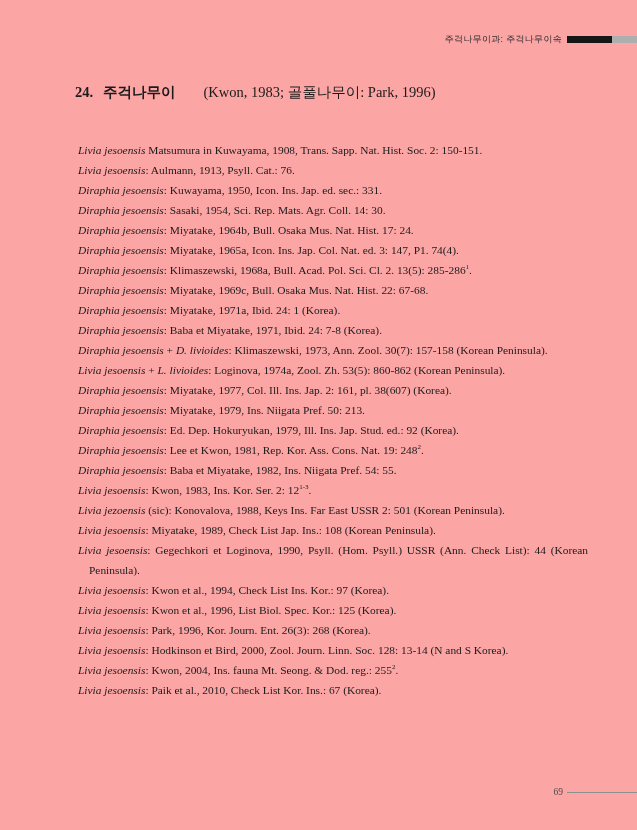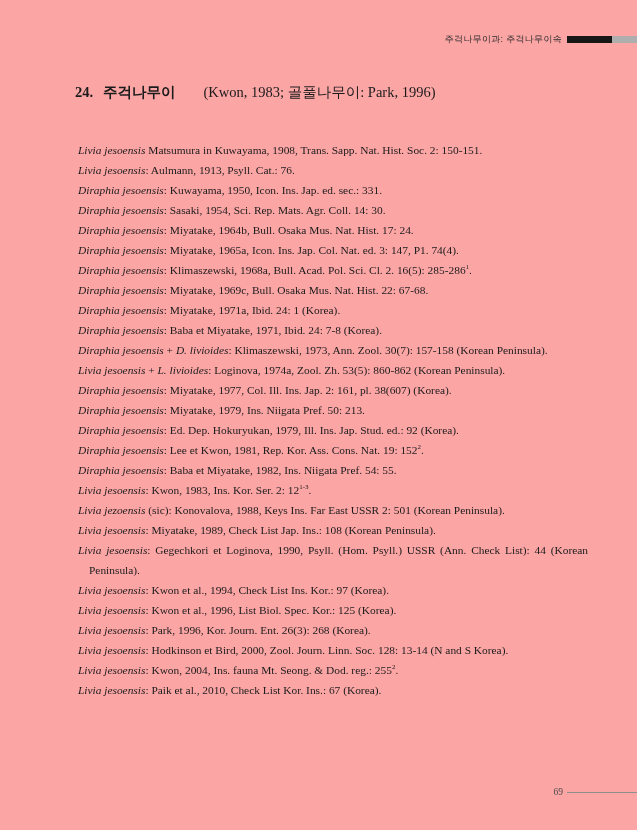--- a/index.html
+++ b/index.html
@@ -134,30 +134,30 @@
     </div>
   </div>
 
   <div class="citations" id="citations">
       <p class="citation"><span class="it">Livia jesoensis</span><span> Matsumura in Kuwayama, 1908, Trans. Sapp. Nat. Hist. Soc. 2: 150-151.</span></p>
       <p class="citation"><span class="it">Livia jesoensis</span><span>: Aulmann, 1913, Psyll. Cat.: 76.</span></p>
       <p class="citation"><span class="it">Diraphia jesoensis</span><span>: Kuwayama, 1950, Icon. Ins. Jap. ed. sec.: 331.</span></p>
       <p class="citation"><span class="it">Diraphia jesoensis</span><span>: Sasaki, 1954, Sci. Rep. Mats. Agr. Coll. 14: 30.</span></p>
       <p class="citation"><span class="it">Diraphia jesoensis</span><span>: Miyatake, 1964b, Bull. Osaka Mus. Nat. Hist. 17: 24.</span></p>
       <p class="citation"><span class="it">Diraphia jesoensis</span><span>: Miyatake, 1965a, Icon. Ins. Jap. Col. Nat. ed. 3: 147, P1. 74(4).</span></p>
-      <p class="citation"><span class="it">Diraphia jesoensis</span><span>: Klimaszewski, 1968a, Bull. Acad. Pol. Sci. Cl. 2. 16(5): 285-286</span><sup>1</sup><span>.</span></p>
+      <p class="citation"><span class="it">Diraphia jesoensis</span><span>: Klimaszewski, 1968a, Bull. Acad. Pol. Sci. Cl. 2. 13(5): 285-286</span><sup>1</sup><span>.</span></p>
       <p class="citation"><span class="it">Diraphia jesoensis</span><span>: Miyatake, 1969c, Bull. Osaka Mus. Nat. Hist. 22: 67-68.</span></p>
       <p class="citation"><span class="it">Diraphia jesoensis</span><span>: Miyatake, 1971a, Ibid. 24: 1 (Korea).</span></p>
       <p class="citation"><span class="it">Diraphia jesoensis</span><span>: Baba et Miyatake, 1971, Ibid. 24: 7-8 (Korea).</span></p>
       <p class="citation"><span class="it">Diraphia jesoensis</span><span> + </span><span class="it">D. livioides</span><span>: Klimaszewski, 1973, Ann. Zool. 30(7): 157-158 (Korean Peninsula).</span></p>
       <p class="citation"><span class="it">Livia jesoensis</span><span> + </span><span class="it">L. livioides</span><span>: Loginova, 1974a, Zool. Zh. 53(5): 860-862 (Korean Peninsula).</span></p>
       <p class="citation"><span class="it">Diraphia jesoensis</span><span>: Miyatake, 1977, Col. Ill. Ins. Jap. 2: 161, pl. 38(607) (Korea).</span></p>
       <p class="citation"><span class="it">Diraphia jesoensis</span><span>: Miyatake, 1979, Ins. Niigata Pref. 50: 213.</span></p>
       <p class="citation"><span class="it">Diraphia jesoensis</span><span>: Ed. Dep. Hokuryukan, 1979, Ill. Ins. Jap. Stud. ed.: 92 (Korea).</span></p>
-      <p class="citation"><span class="it">Diraphia jesoensis</span><span>: Lee et Kwon, 1981, Rep. Kor. Ass. Cons. Nat. 19: 152</span><sup>2</sup><span>.</span></p>
+      <p class="citation"><span class="it">Diraphia jesoensis</span><span>: Lee et Kwon, 1981, Rep. Kor. Ass. Cons. Nat. 19: 248</span><sup>2</sup><span>.</span></p>
       <p class="citation"><span class="it">Diraphia jesoensis</span><span>: Baba et Miyatake, 1982, Ins. Niigata Pref. 54: 55.</span></p>
       <p class="citation"><span class="it">Livia jesoensis</span><span>: Kwon, 1983, Ins. Kor. Ser. 2: 12</span><sup>1-3</sup><span>.</span></p>
       <p class="citation"><span class="it">Livia jezoensis</span><span> (sic): Konovalova, 1988, Keys Ins. Far East USSR 2: 501 (Korean Peninsula).</span></p>
       <p class="citation"><span class="it">Livia jesoensis</span><span>: Miyatake, 1989, Check List Jap. Ins.: 108 (Korean Peninsula).</span></p>
       <p class="citation"><span class="it">Livia jesoensis</span><span>: Gegechkori et Loginova, 1990, Psyll. (Hom. Psyll.) USSR (Ann. Check List): 44 (Korean Peninsula).</span></p>
       <p class="citation"><span class="it">Livia jesoensis</span><span>: Kwon et al., 1994, Check List Ins. Kor.: 97 (Korea).</span></p>
       <p class="citation"><span class="it">Livia jesoensis</span><span>: Kwon et al., 1996, List Biol. Spec. Kor.: 125 (Korea).</span></p>
       <p class="citation"><span class="it">Livia jesoensis</span><span>: Park, 1996, Kor. Journ. Ent. 26(3): 268 (Korea).</span></p>
       <p class="citation"><span class="it">Livia jesoensis</span><span>: Hodkinson et Bird, 2000, Zool. Journ. Linn. Soc. 128: 13-14 (N and S Korea).</span></p>
       <p class="citation"><span class="it">Livia jesoensis</span><span>: Kwon, 2004, Ins. fauna Mt. Seong. &amp; Dod. reg.: 255</span><sup>2</sup><span>.</span></p>

